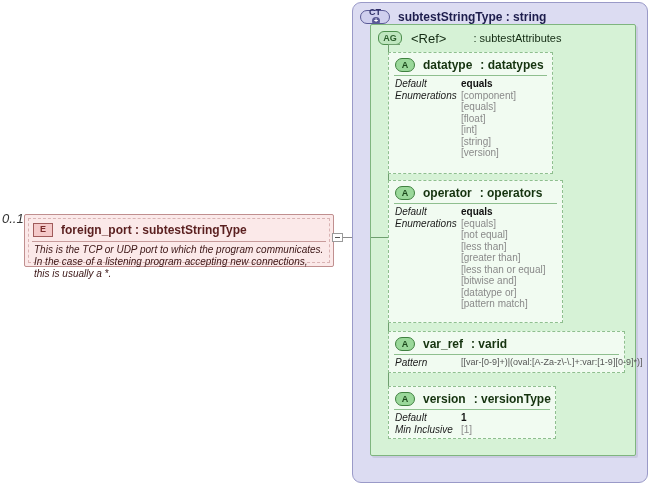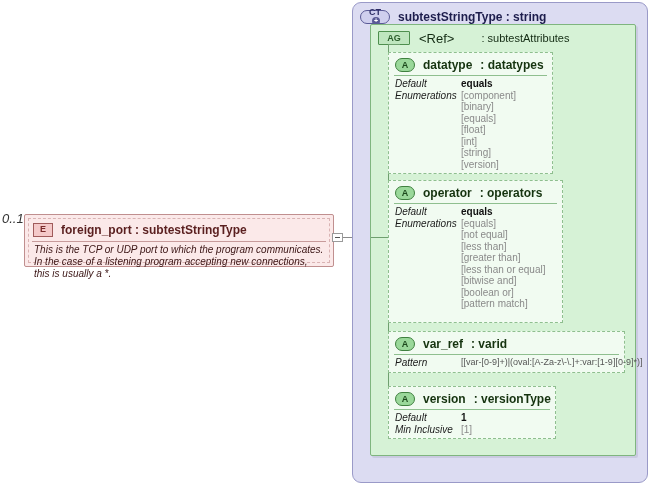--- a/index.html
+++ b/index.html
@@ -82,22 +82,22 @@
     position:absolute;left:370px;top:24px;width:266px;height:432px;
     background:#d6f2d6;border:1px solid #7fb57f;border-radius:2px;
     box-sizing:border-box;
     box-shadow:2px 2px 0 rgba(120,120,150,.18);
   }
   #ag-title{
     position:absolute;left:7px;top:5px;height:16px;
     display:flex;align-items:center;gap:9px;
   }
   .badge-ag{
-    width:32px;height:14px;background:#bfe6bf;border:1px solid #4e8f4e;
-    border-radius:1px;color:#2b5c2b;font-size:9px;
+    width:24px;height:14px;background:#bfe6bf;border:1px solid #4e8f4e;
+    border-radius:6px;color:#2b5c2b;font-size:9px;
   }
   #ag-ref{font-size:13px;color:#132b13;white-space:nowrap;}
   #ag-type{font-size:11px;color:#132b13;white-space:nowrap;margin-left:18px;}
 
   
   .tree-v{position:absolute;width:1px;background:#6f9f6f;}
   .tree-h{position:absolute;height:1px;background:#6f9f6f;}
 
   
   .attr-box{
@@ -191,24 +191,20 @@
     <div class="facet-row">
         <span class="facet-label">Default</span>
         <span class="facet-value">equals</span>
       </div>
     <div class="facet-row">
         <span class="facet-label">Enumerations</span>
         <span class="facet-value enum">[component]</span>
       </div>
     <div class="facet-row">
         <span class="facet-blank"></span>
-        <span class="facet-value enum">[binary]</span>
-      </div>
-    <div class="facet-row">
-        <span class="facet-blank"></span>
         <span class="facet-value enum">[equals]</span>
       </div>
     <div class="facet-row">
         <span class="facet-blank"></span>
         <span class="facet-value enum">[float]</span>
       </div>
     <div class="facet-row">
         <span class="facet-blank"></span>
         <span class="facet-value enum">[int]</span>
       </div>
@@ -254,21 +250,21 @@
     <div class="facet-row">
         <span class="facet-blank"></span>
         <span class="facet-value enum">[less than or equal]</span>
       </div>
     <div class="facet-row">
         <span class="facet-blank"></span>
         <span class="facet-value enum">[bitwise and]</span>
       </div>
     <div class="facet-row">
         <span class="facet-blank"></span>
-        <span class="facet-value enum">[boolean or]</span>
+        <span class="facet-value enum">[datatype or]</span>
       </div>
     <div class="facet-row">
         <span class="facet-blank"></span>
         <span class="facet-value enum">[pattern match]</span>
       </div>
   </div>
 </div>
 
 <div class="attr-box" id="attr-varref">
   <div class="attr-title">

